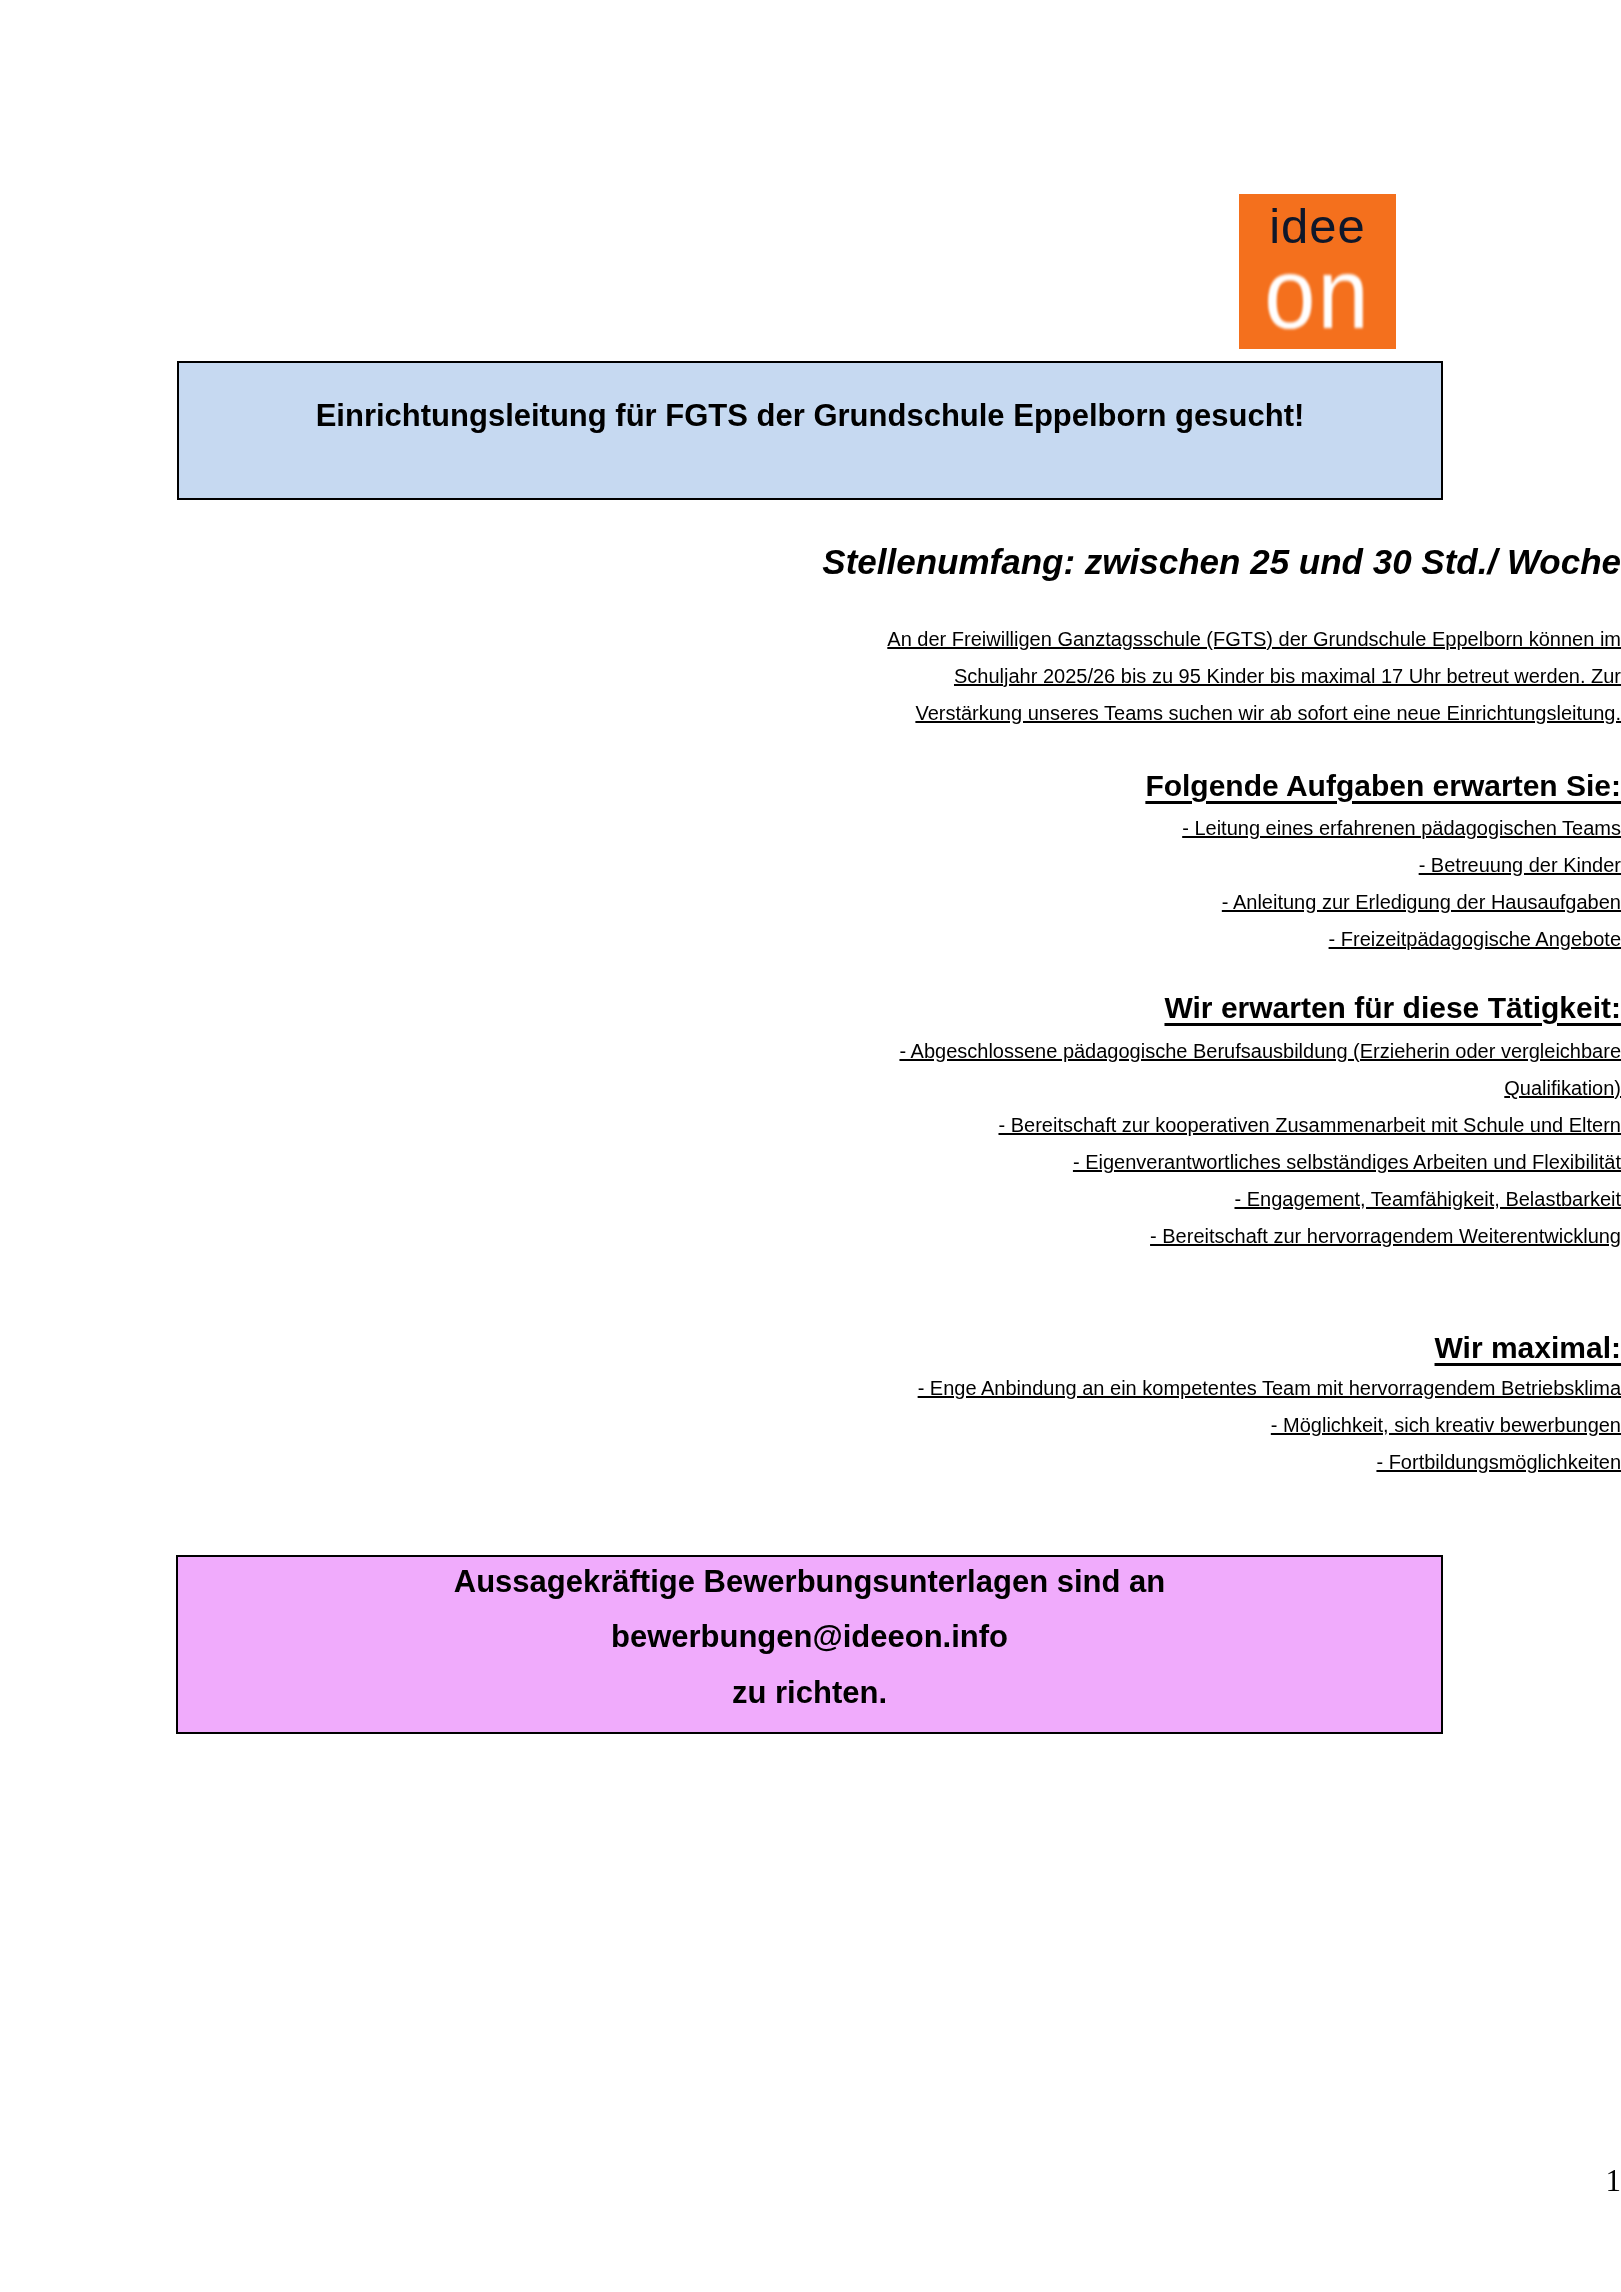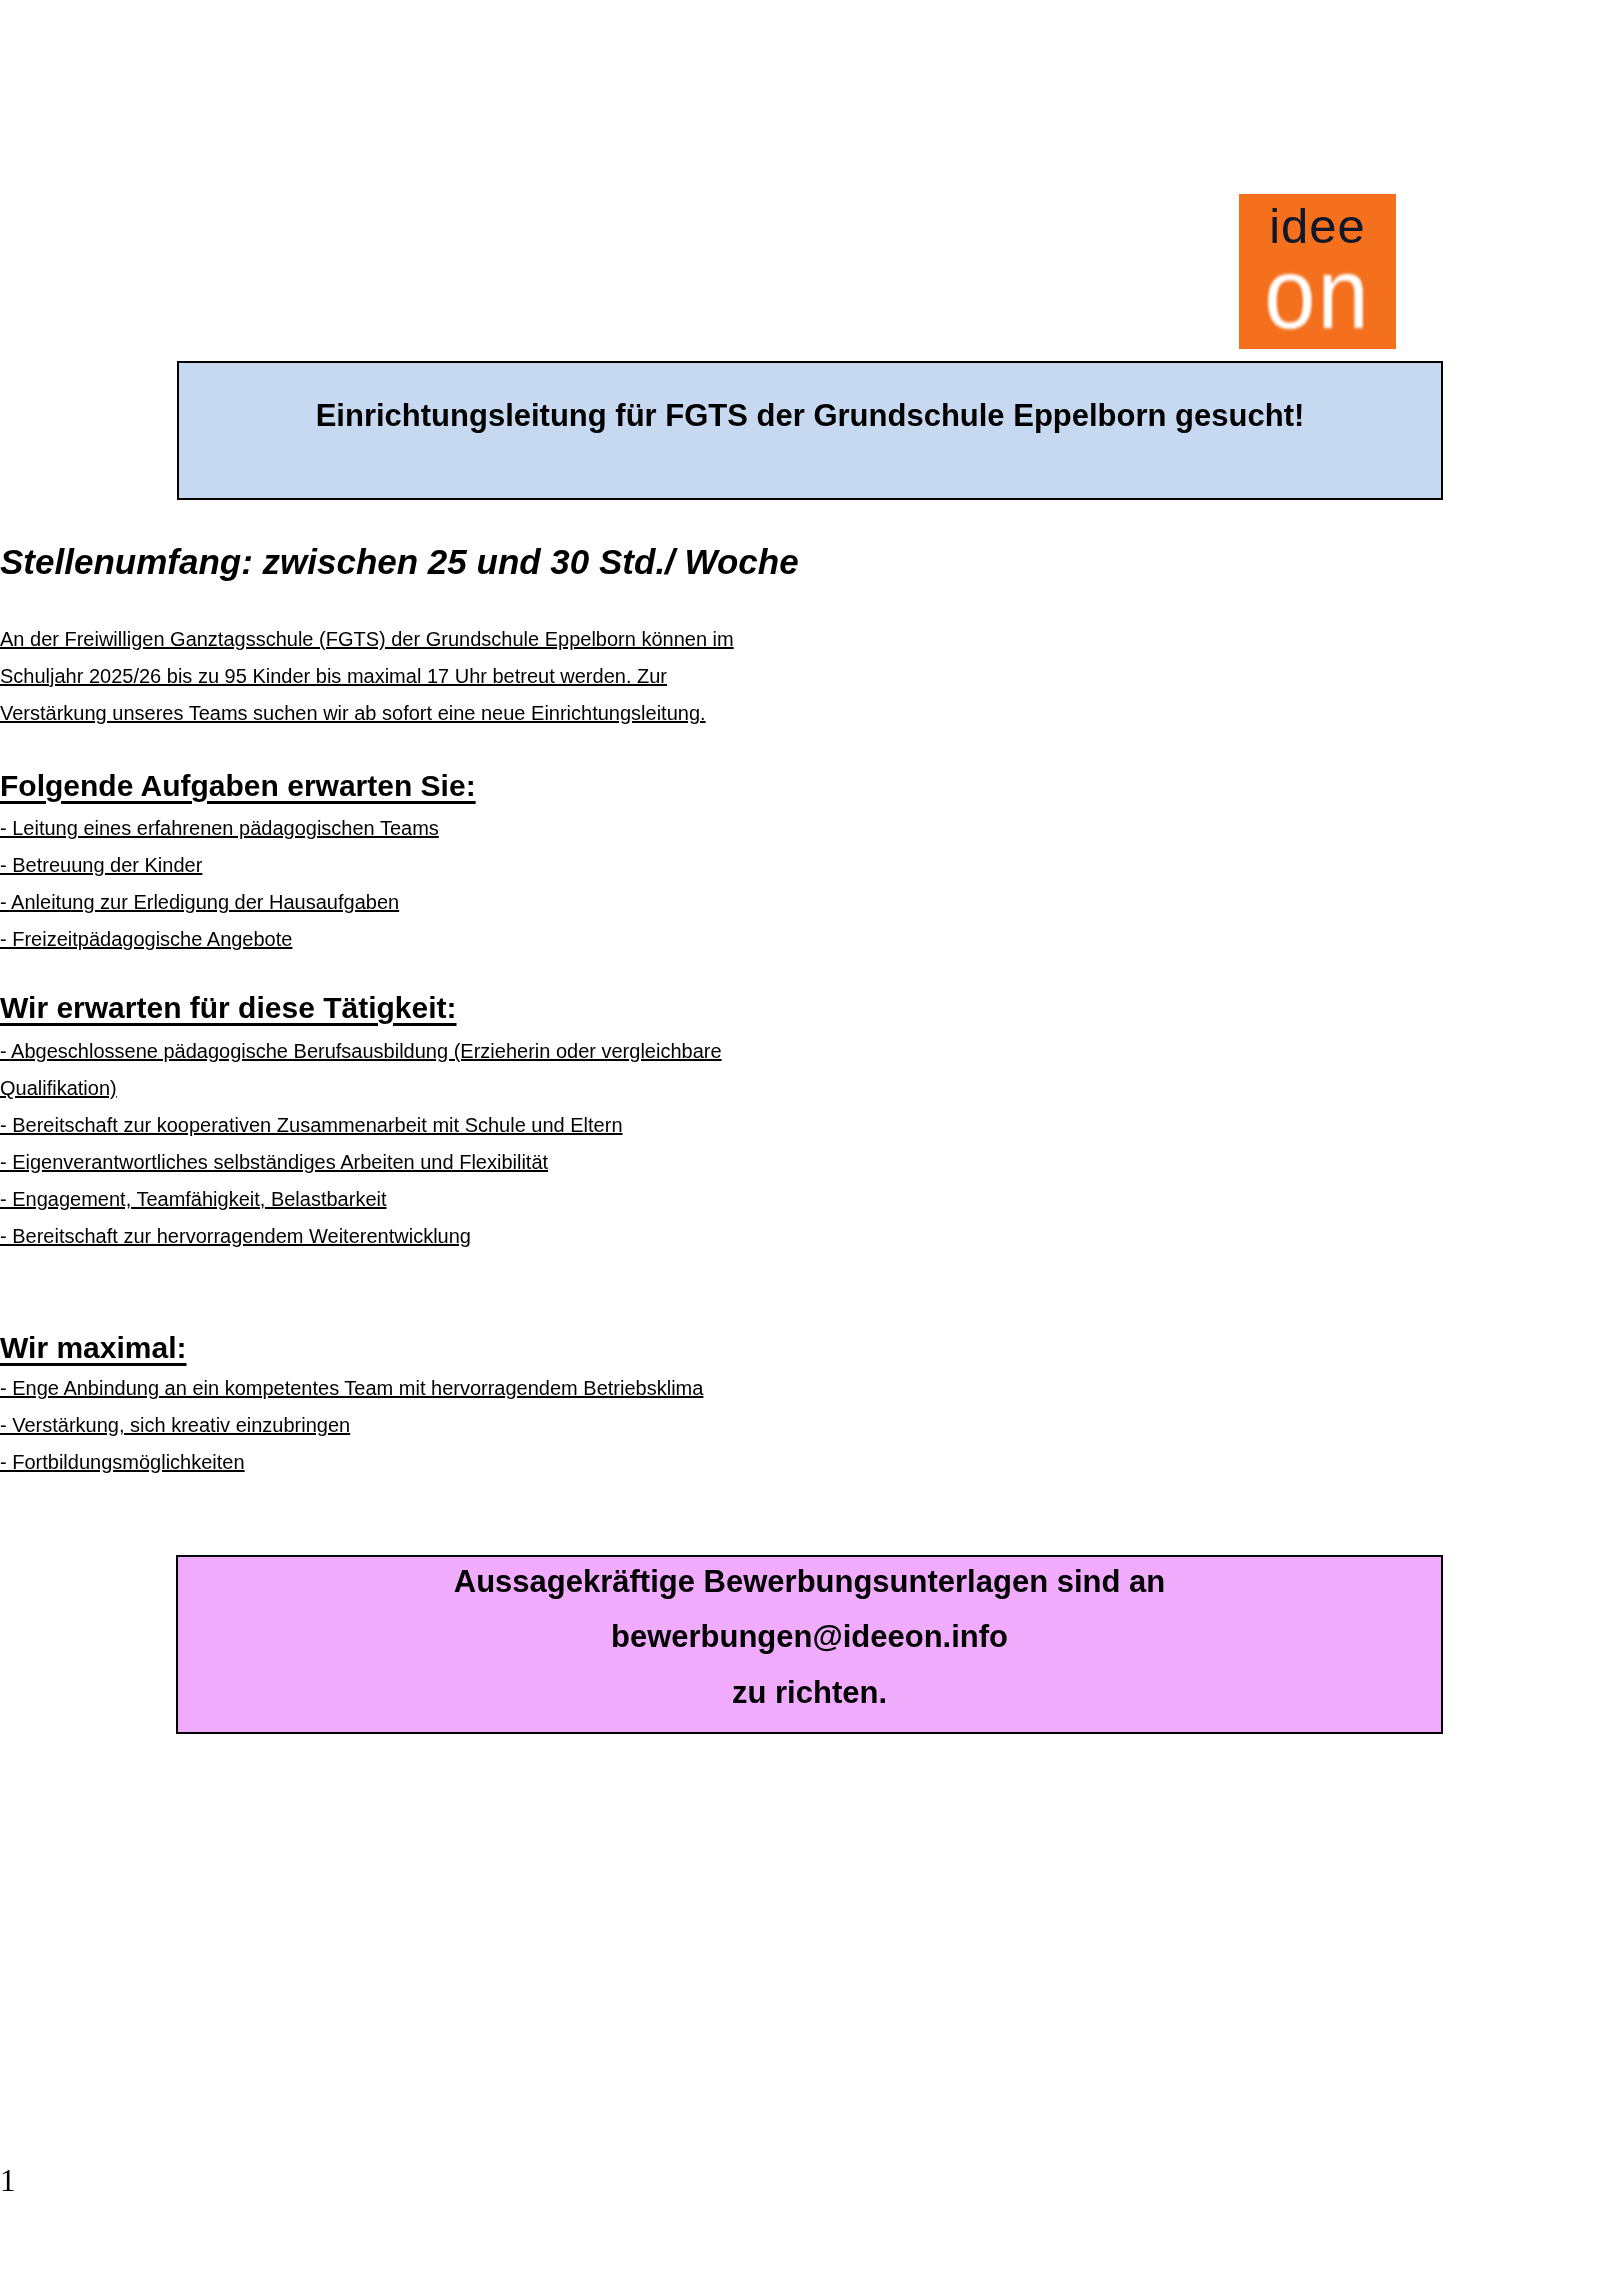--- a/index.html
+++ b/index.html
@@ -56,21 +56,21 @@
     border-bottom: 4.9px solid #000000;
   }
   .doc-subtitle {
     font-size: 31px;
     font-weight: bold;
     line-height: 35px;
     margin-top: 32px;
   }
 
   
-  .line-block { left: 0; width: 1621px; text-align: left; }
+  .line-block { left: 0; width: 1621px; text-align: right; }
   .job-scope {
     top: 540px;
     font-size: 35px;
     font-weight: bold;
     font-style: italic;
     line-height: 43px;
   }
   .body-line { font-size: 20px; line-height: 37px; text-decoration: underline; }
   .intro { top: 621px; }
   .sec-heading {
@@ -146,21 +146,21 @@
   <div class="body-line">Qualifikation)</div>
   <div class="body-line">- Bereitschaft zur kooperativen Zusammenarbeit mit Schule und Eltern</div>
   <div class="body-line">- Eigenverantwortliches selbständiges Arbeiten und Flexibilität</div>
   <div class="body-line">- Engagement, Teamfähigkeit, Belastbarkeit</div>
   <div class="body-line">- Bereitschaft zur hervorragendem Weiterentwicklung</div>
 </div>
 
 <div class="abs line-block sec-heading sec3-heading">Wir maximal:</div>
 <div class="abs line-block sec3-items">
   <div class="body-line">- Enge Anbindung an ein kompetentes Team mit hervorragendem Betriebsklima</div>
-  <div class="body-line">- Verstärkung, sich kreativ einzubringen</div>
+  <div class="body-line">- Möglichkeit, sich kreativ bewerbungen</div>
   <div class="body-line">- Fortbildungsmöglichkeiten</div>
 </div>
 
 <div class="abs app-box">
   <div class="app-line">Aussagekräftige Bewerbungsunterlagen sind an</div>
   <div class="app-line">bewerbungen@ideeon.info</div>
   <div class="app-line">zu richten.</div>
 </div>
 
 <div class="abs line-block page-number">1</div>

